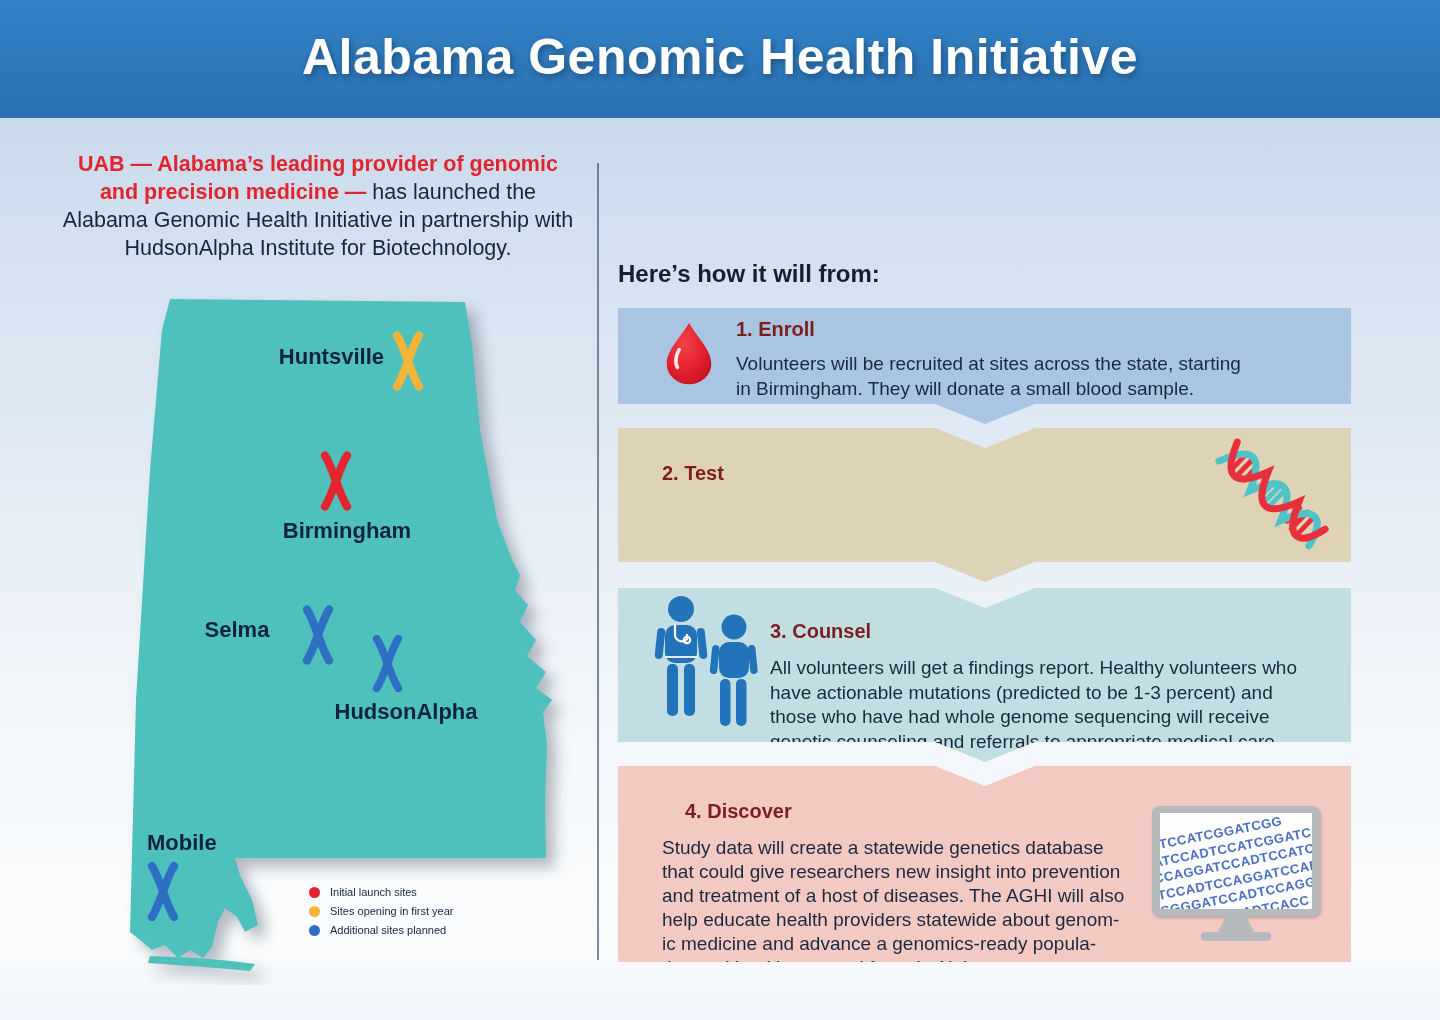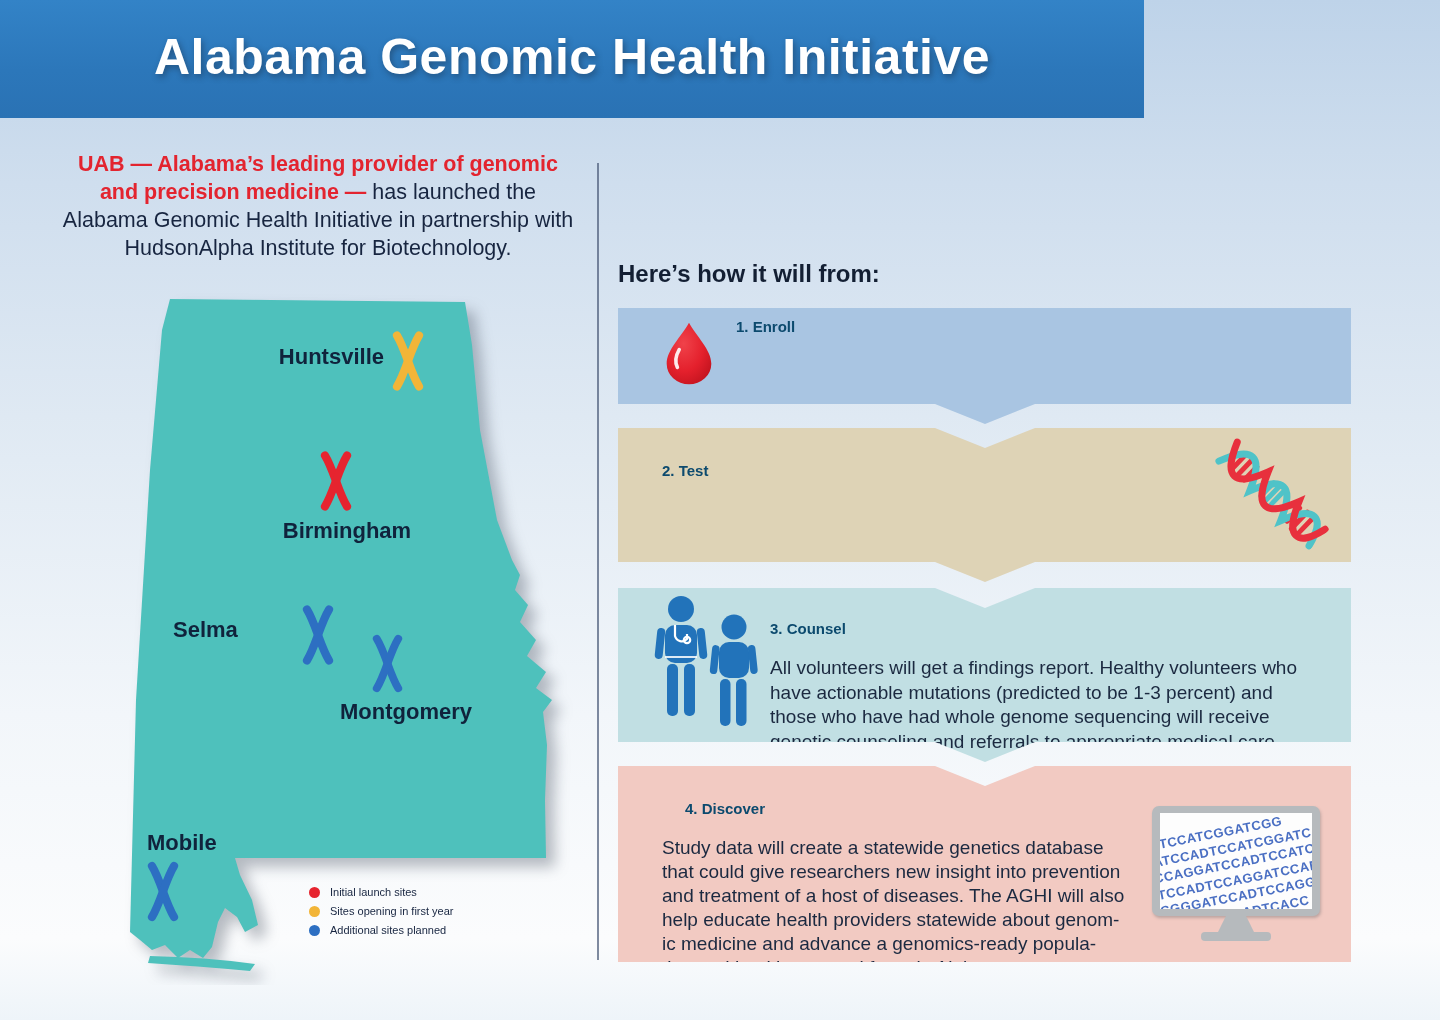--- a/index.html
+++ b/index.html
@@ -1,51 +1,51 @@
 <!DOCTYPE html>
 <html><head>
 <meta charset="utf-8">
 <style>
   html,body{margin:0;padding:0;}
   .canvas{position:relative;width:1440px;height:1020px;overflow:hidden;
     font-family:"Liberation Sans",sans-serif;
     background:linear-gradient(180deg,#bed3e9 0%,#cfdeee 18%,#e2ebf4 45%,#f2f6fa 70%,#fbfcfd 92%,#eef4f9 100%);}
-  .header{position:absolute;left:0;top:0;width:1144px;height:118px;
+  .header{position:absolute;left:0;top:0;width:1440px;height:118px;
     background:linear-gradient(180deg,#3383c7 0%,#2c77ba 60%,#2a72b4 100%);}
   .title{width:100%;text-align:center;line-height:114px;font-size:50px;font-weight:bold;color:#ffffff;
     text-shadow:2px 3px 6px rgba(25,40,60,.45);letter-spacing:.5px;}
   .intro-left{position:absolute;left:58px;top:150px;width:520px;text-align:center;
     font-size:21.5px;line-height:28px;color:#172540;}
   .intro-right{position:absolute;left:618px;top:152px;width:712px;text-align:left;
     font-size:21.5px;line-height:28px;color:#172540;}
   .red-bold{color:#e3242f;font-weight:bold;}
   .divider{position:absolute;left:597px;top:163px;width:2px;height:797px;background:#4a5a78;opacity:.7;}
   .how-heading{position:absolute;left:618px;top:260px;font-size:24px;font-weight:bold;color:#131f33;}
   
   .stepbox{position:absolute;left:618px;width:733px;}
   .box1{top:308px;height:116px;background:#a9c5e2;
     clip-path:polygon(0 0,100% 0,100% 96px,417px 96px,367px 116px,317px 96px,0 96px);}
   .box2{top:428px;height:154px;background:#ded3b6;
     clip-path:polygon(0 0,317px 0,367px 20px,417px 0,100% 0,100% 134px,417px 134px,367px 154px,317px 134px,0 134px);}
   .box3{top:588px;height:174px;background:#c1dfe3;
     clip-path:polygon(0 0,317px 0,367px 20px,417px 0,100% 0,100% 154px,417px 154px,367px 174px,317px 154px,0 154px);}
   .box4{top:766px;height:196px;background:#f2cac2;
     clip-path:polygon(0 0,317px 0,367px 20px,417px 0,100% 0,100% 100%,0 100%);}
-  .step-title{position:absolute;font-size:15px;font-weight:bold;color:#0c4a6e;}
+  .step-title{position:absolute;font-size:20px;font-weight:bold;color:#7f1d1d;}
   .step-body{position:absolute;font-size:19px;line-height:24.5px;color:#1b2940;white-space:pre-line;}
   .b1-title{left:118px;top:10px;} .b1-body{left:118px;top:44px;width:566px;}
   .b2-title{left:44px;top:34px;} .b2-body{left:44px;top:70px;width:575px;}
   .b3-title{left:152px;top:32px;} .b3-body{left:152px;top:68px;width:560px;line-height:24.5px;}
   .b4-title{left:44px;top:34px;margin-left:23px;} .b4-body{left:44px;top:70px;width:500px;line-height:24px;}
   
   .map-svg{position:absolute;left:105px;top:285px;}
   .city-label{position:absolute;font-size:22px;font-weight:bold;color:#10233c;}
   .lab-huntsville{left:228px;top:344px;width:156px;text-align:right;}
   .lab-birmingham{left:258px;top:518px;width:178px;text-align:center;}
-  .lab-selma{left:173px;top:617px;width:128px;text-align:left;}
+  .lab-selma{left:173px;top:617px;width:128px;text-align:center;}
   .lab-montgomery{left:332px;top:699px;width:148px;text-align:center;}
   .lab-mobile{left:147px;top:830px;width:140px;text-align:left;}
   .chrom{position:absolute;}
   .chrom svg{display:block;width:100%;height:100%;}
   .chrom path{fill:none;stroke-width:9.5;stroke-linecap:round;}
   .c-yellow path{stroke:#f2b538;} .c-red path{stroke:#e6242f;} .c-blue path{stroke:#2d6fc2;}
   .legend{position:absolute;left:309px;top:886px;display:flex;flex-direction:column;gap:7px;}
   .legend-row{display:flex;align-items:center;gap:10px;font-size:11px;color:#172540;}
   .legend-dot{width:11px;height:11px;border-radius:50%;flex:0 0 auto;}
   .dot-red{background:#e6242f;} .dot-yellow{background:#f2b538;} .dot-blue{background:#2d6fc2;}
@@ -120,40 +120,42 @@
   <div class="chrom c-blue" style="left:146px;top:859px;width:34px;height:65px;">
     <svg viewBox="-20 -36 40 72">
       <path d="M-13,-30 C-3,-14 3,14 13,30"></path>
         <path d="M13,-30 C3,-14 -3,14 -13,30"></path>
       </svg>
   </div>
 
   <div class="city-label lab-huntsville">Huntsville</div>
   <div class="city-label lab-birmingham">Birmingham</div>
   <div class="city-label lab-selma">Selma</div>
-  <div class="city-label lab-montgomery">Montgomery</div>
+  <div class="city-label lab-montgomery">HudsonAlpha</div>
   <div class="city-label lab-mobile">Mobile</div>
 
   <div class="legend">
     <div class="legend-row">
       <span class="legend-dot dot-red"></span>
       <span>Initial launch sites</span>
     </div>
     <div class="legend-row">
       <span class="legend-dot dot-yellow"></span>
       <span>Sites opening in first year</span>
     </div>
     <div class="legend-row">
       <span class="legend-dot dot-blue"></span>
       <span>Additional sites planned</span>
     </div>
   </div>
 
   <div class="stepbox box1">
     <div class="step-title b1-title">1. Enroll</div>
+    <div class="step-body b1-body">Volunteers will be recruited at sites across the state, starting
+in Birmingham. They will donate a small blood sample.</div>
   </div>
   <div class="stepbox box2">
     <div class="step-title b2-title">2. Test</div>
   </div>
   <div class="stepbox box3">
     <div class="step-title b3-title">3. Counsel</div>
     <div class="step-body b3-body">All volunteers will get a findings report. Healthy volunteers who
 have actionable mutations (predicted to be 1-3 percent) and
 those who have had whole genome sequencing will receive
 genetic counseling and referrals to appropriate medical care.</div>

